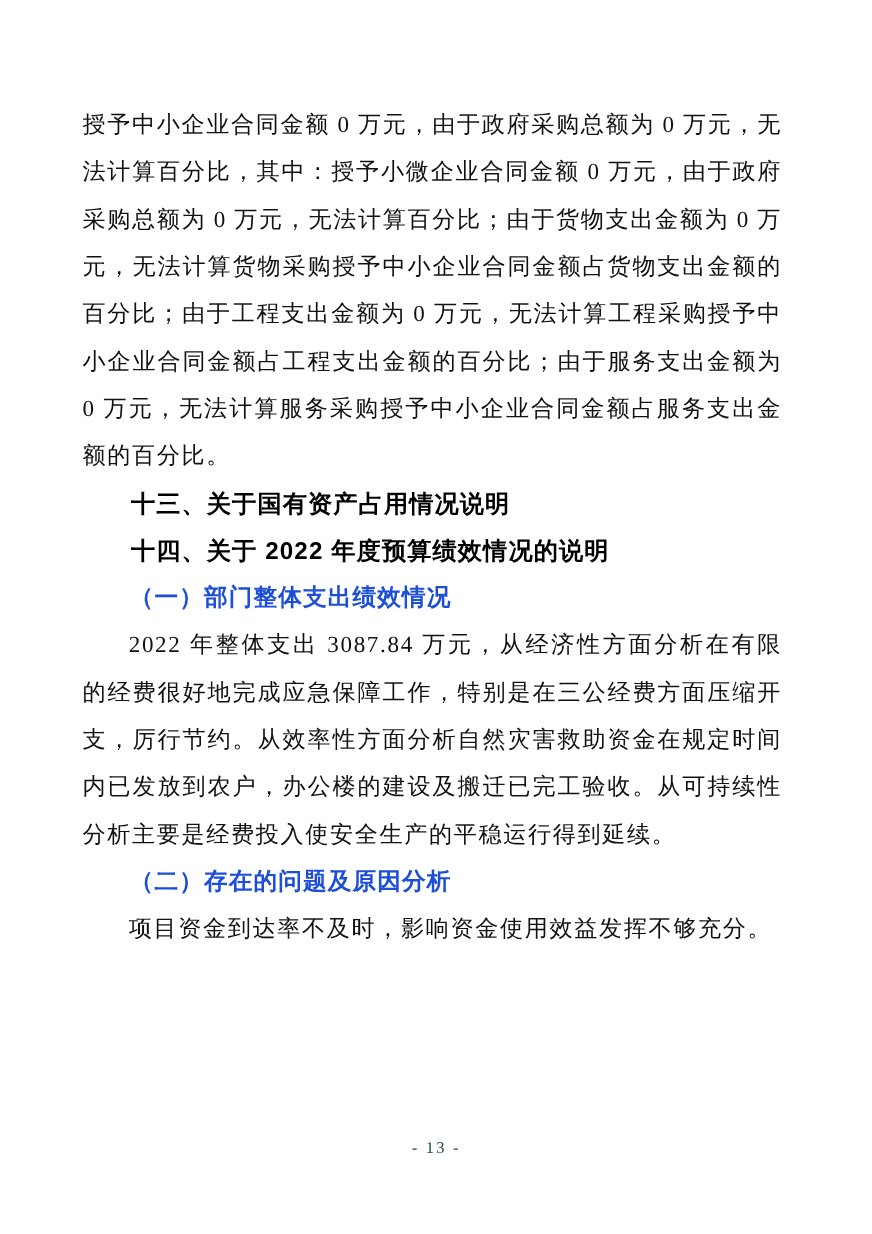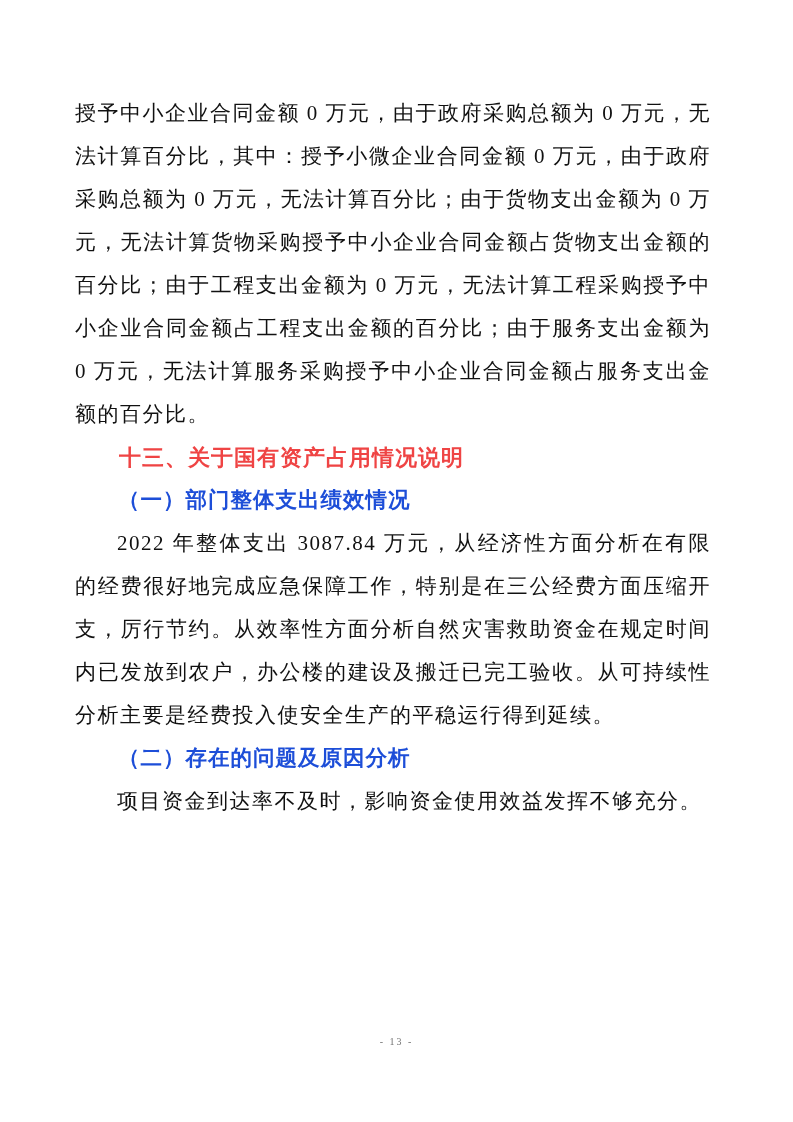--- a/index.html
+++ b/index.html
@@ -36,54 +36,55 @@
     text-indent: 2em;
   }
   .sec-heading {
     margin: 0;
     font-size: 22px;
     line-height: 43px;
     letter-spacing: 1px;
     font-family: "Liberation Sans", "DejaVu Sans", sans-serif;
     font-weight: 700;
     text-indent: 2em;
-    color: #ef4444;
+    color: #000000;
   }
   .sub-heading {
     margin: 0;
     font-size: 21.5px;
     line-height: 43px;
     letter-spacing: 1px;
     font-family: "Liberation Sans", "DejaVu Sans", sans-serif;
     font-weight: 700;
     text-indent: 2em;
     color: #1d4ed8;
   }
   .page-number {
     position: absolute;
     left: 0;
     right: 0;
     top: 1036px;
     text-align: center;
-    font-size: 10px;
+    font-size: 15px;
     letter-spacing: 2px;
-    color: #737373;
+    color: #14532d;
     font-family: "Liberation Serif", "DejaVu Serif", serif;
   }
 </style>
 </head>
 <body>
 
 <div class="page">
   <div class="content">
     <p class="body-para">授予中小企业合同金额 0 万元，由于政府采购总额为 0 万元，无法计算百分比，其中：授予小微企业合同金额 0 万元，由于政府采购总额为 0 万元，无法计算百分比；由于货物支出金额为 0 万元，无法计算货物采购授予中小企业合同金额占货物支出金额的百分比；由于工程支出金额为 0 万元，无法计算工程采购授予中小企业合同金额占工程支出金额的百分比；由于服务支出金额为 0 万元，无法计算服务采购授予中小企业合同金额占服务支出金额的百分比。</p>
 
     <h2 class="sec-heading">十三、关于国有资产占用情况说明</h2>
 
 
+    <h2 class="sec-heading">十四、关于 2022 年度预算绩效情况的说明</h2>
 
     <h3 class="sub-heading">（一）部门整体支出绩效情况</h3>
 
     <p class="body-para indent">2022 年整体支出 3087.84 万元，从经济性方面分析在有限的经费很好地完成应急保障工作，特别是在三公经费方面压缩开支，厉行节约。从效率性方面分析自然灾害救助资金在规定时间内已发放到农户，办公楼的建设及搬迁已完工验收。从可持续性分析主要是经费投入使安全生产的平稳运行得到延续。</p>
 
     <h3 class="sub-heading">（二）存在的问题及原因分析</h3>
 
     <p class="body-para indent">项目资金到达率不及时，影响资金使用效益发挥不够充分。</p>
   </div>
 

